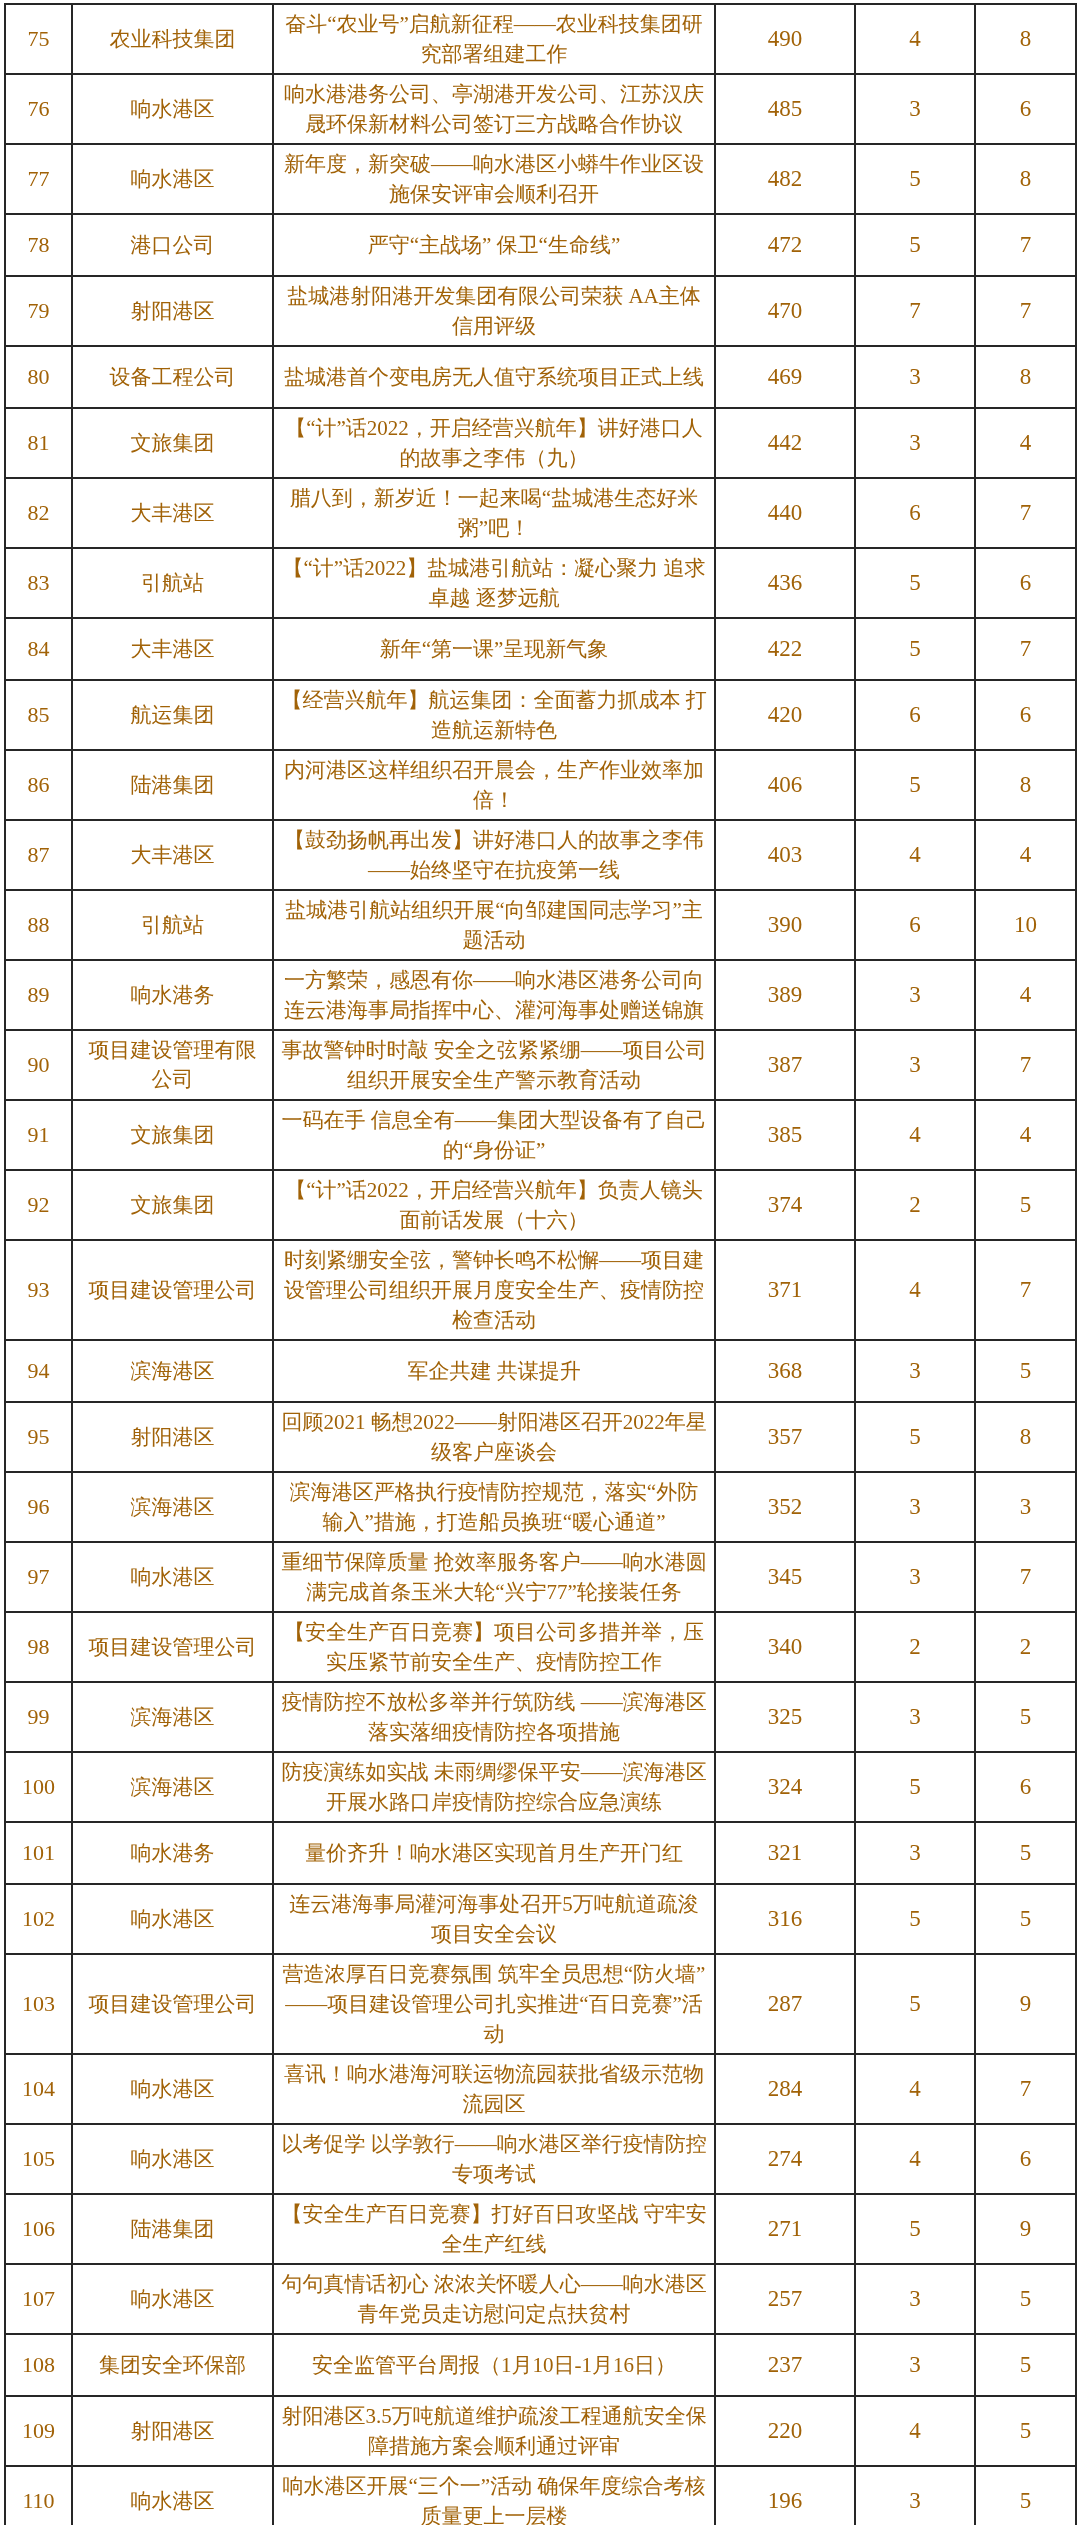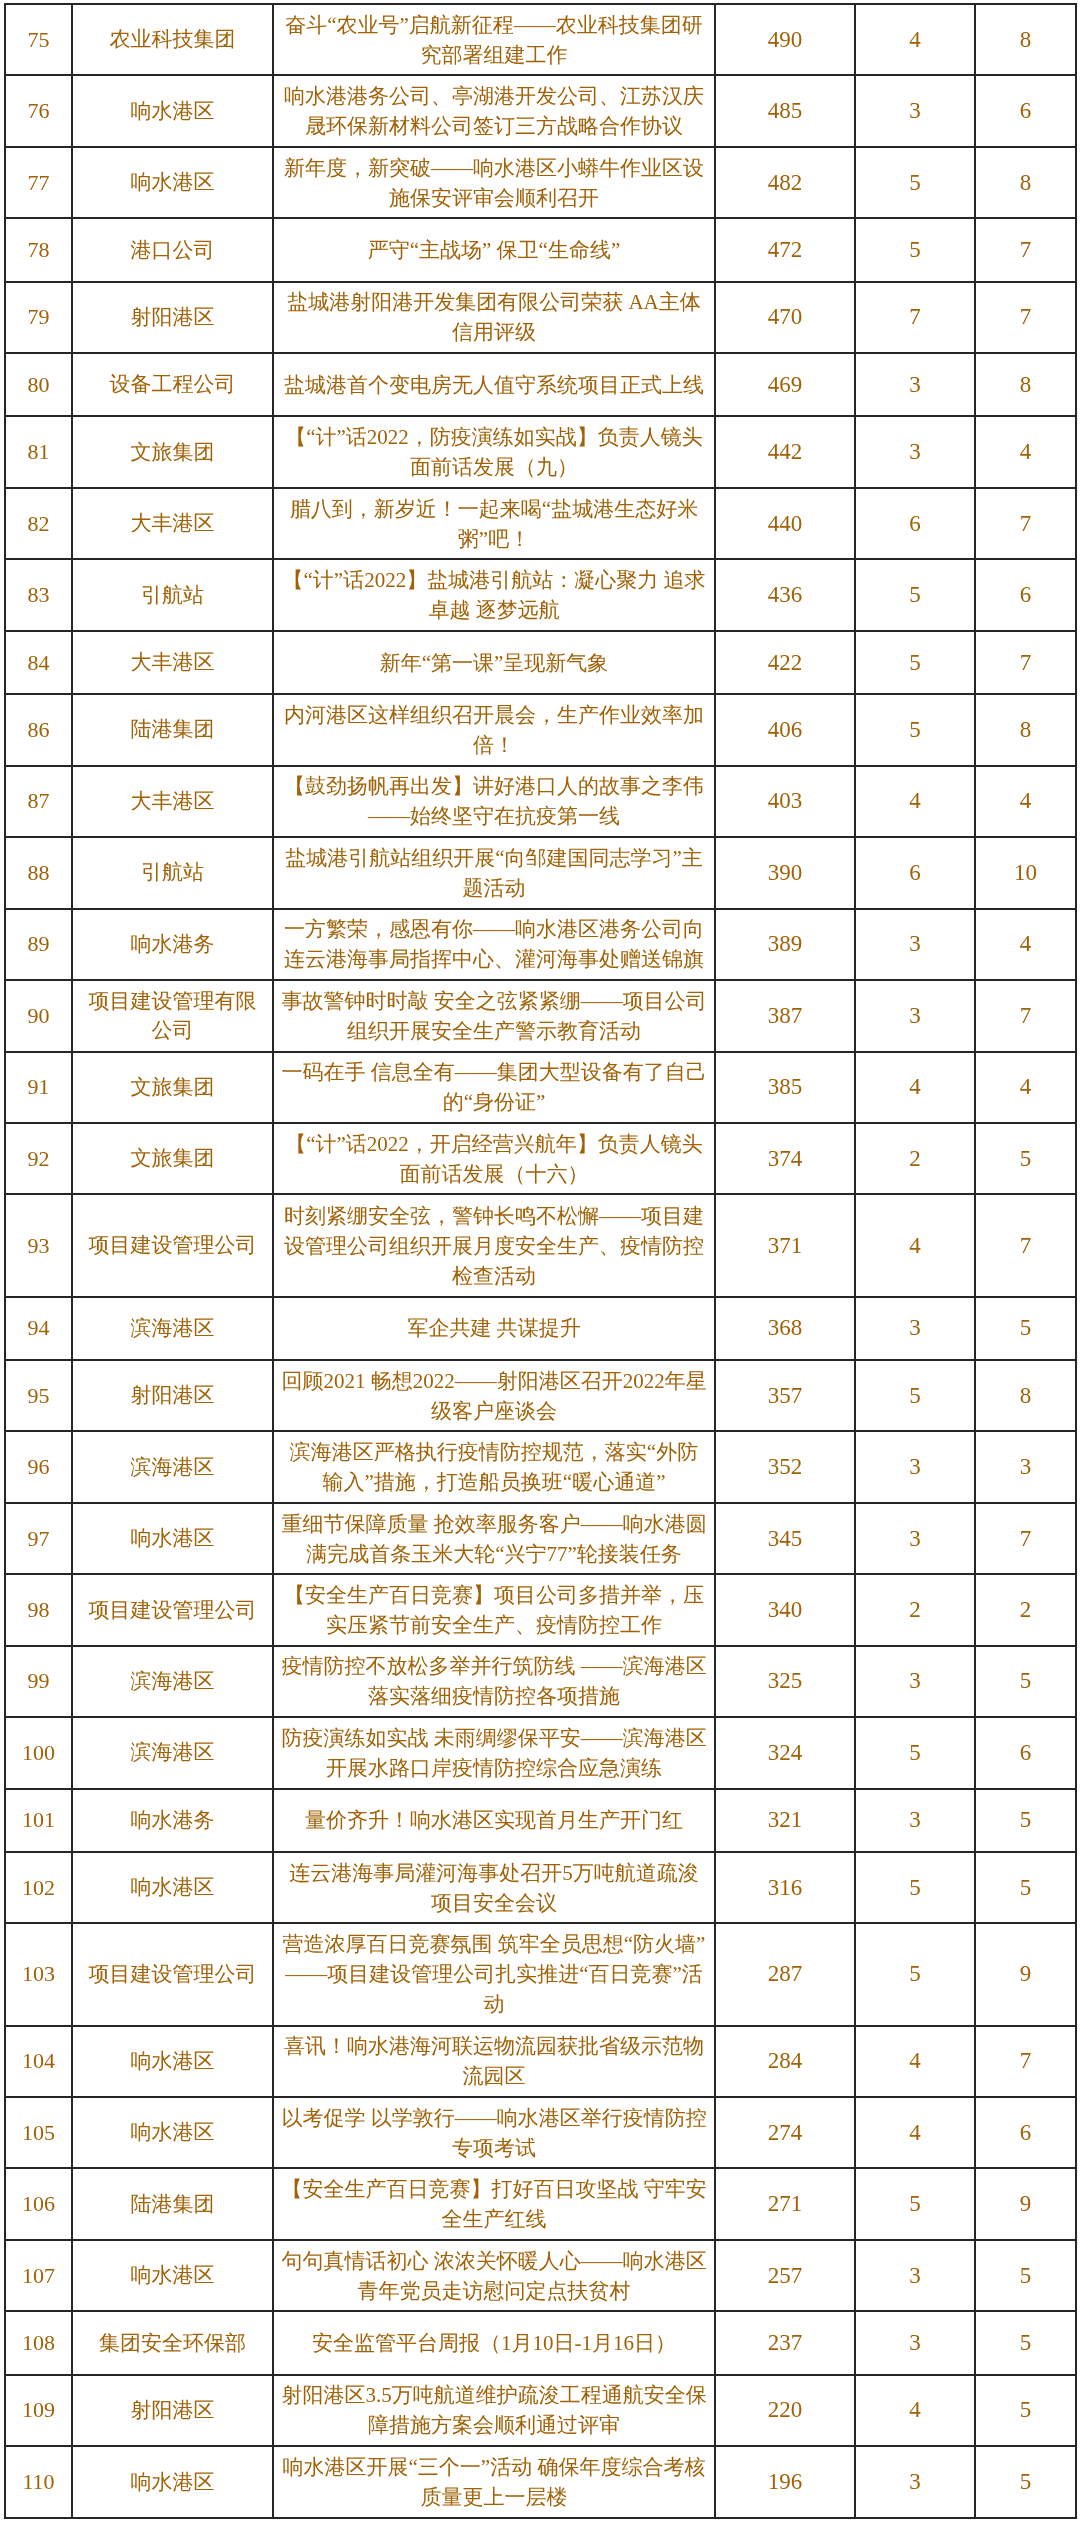--- a/index.html
+++ b/index.html
@@ -113,21 +113,21 @@
       <td class="org-cell">设备工程公司</td>
       <td class="title-cell">盐城港首个变电房无人值守系统项目正式上线</td>
       <td class="stat-cell">469</td>
       <td class="stat-cell">3</td>
       <td class="stat-cell">8</td>
     </tr>
 
     <tr class="data-row">
       <td class="rank-cell">81</td>
       <td class="org-cell">文旅集团</td>
-      <td class="title-cell">【“计”话2022，防疫演练如实战】负责人镜头面前话发展（九）</td>
+      <td class="title-cell">【“计”话2022，开启经营兴航年】讲好港口人的故事之李伟（九）</td>
       <td class="stat-cell">442</td>
       <td class="stat-cell">3</td>
       <td class="stat-cell">4</td>
     </tr>
 
     <tr class="data-row">
       <td class="rank-cell">82</td>
       <td class="org-cell">大丰港区</td>
       <td class="title-cell">腊八到，新岁近！一起来喝“盐城港生态好米粥”吧！</td>
       <td class="stat-cell">440</td>
@@ -146,20 +146,28 @@
 
     <tr class="data-row">
       <td class="rank-cell">84</td>
       <td class="org-cell">大丰港区</td>
       <td class="title-cell">新年“第一课”呈现新气象</td>
       <td class="stat-cell">422</td>
       <td class="stat-cell">5</td>
       <td class="stat-cell">7</td>
     </tr>
 
+    <tr class="data-row">
+      <td class="rank-cell">85</td>
+      <td class="org-cell">航运集团</td>
+      <td class="title-cell">【经营兴航年】航运集团：全面蓄力抓成本 打造航运新特色</td>
+      <td class="stat-cell">420</td>
+      <td class="stat-cell">6</td>
+      <td class="stat-cell">6</td>
+    </tr>
 
     <tr class="data-row">
       <td class="rank-cell">86</td>
       <td class="org-cell">陆港集团</td>
       <td class="title-cell">内河港区这样组织召开晨会，生产作业效率加倍！</td>
       <td class="stat-cell">406</td>
       <td class="stat-cell">5</td>
       <td class="stat-cell">8</td>
     </tr>
 

